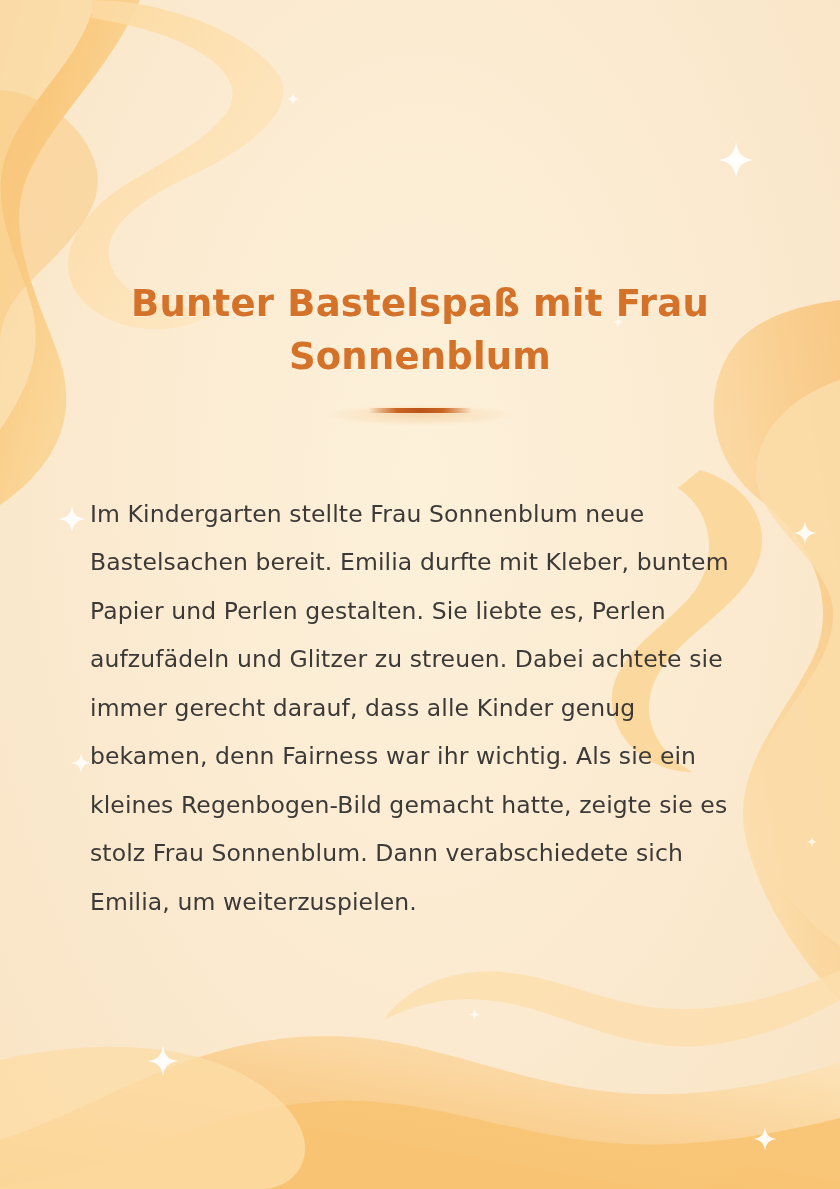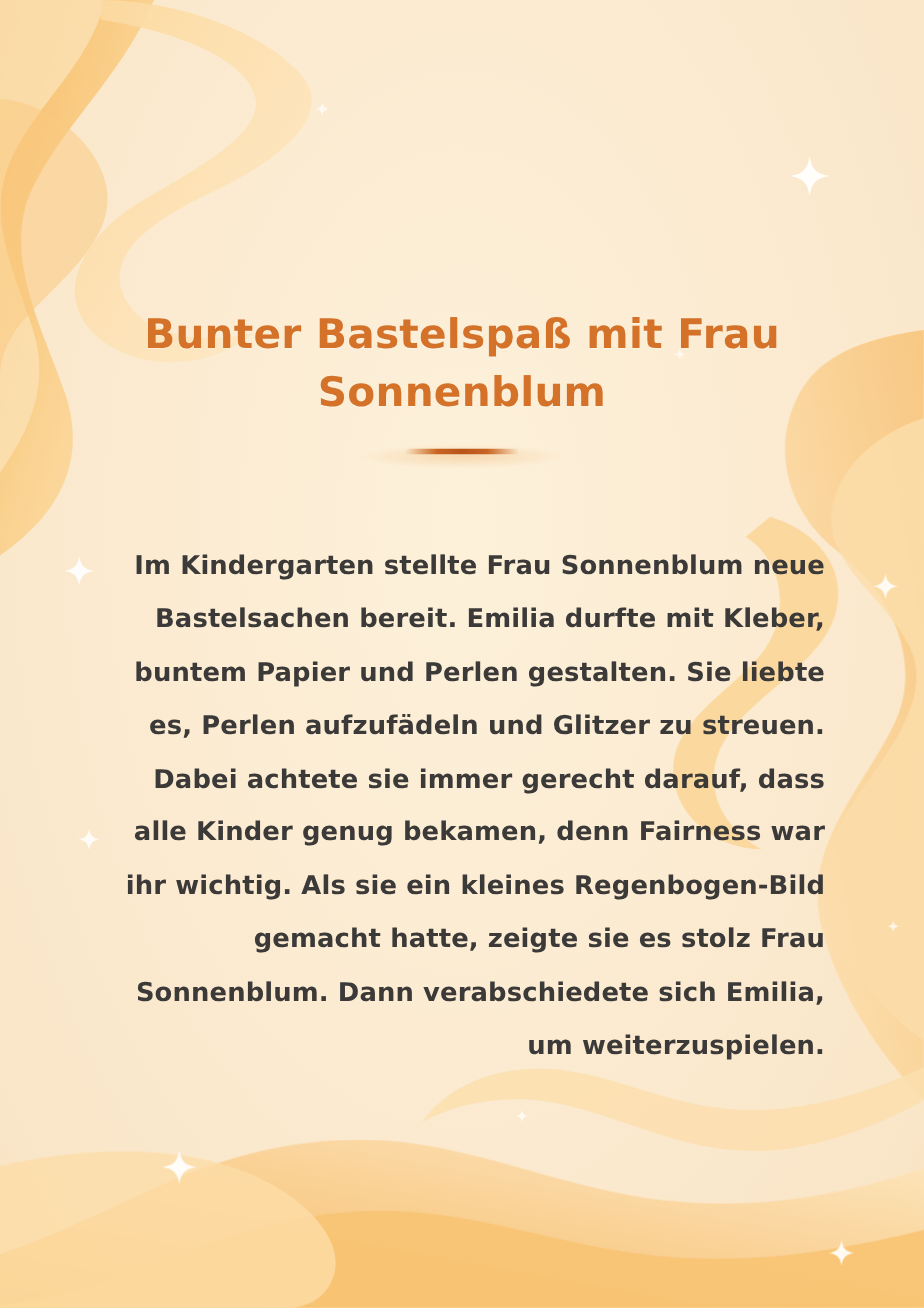--- a/index.html
+++ b/index.html
@@ -85,26 +85,25 @@
     height: 22px;
     border-radius: 50%;
     background: radial-gradient(ellipse at center, rgba(240,180,110,0.40) 0%, rgba(240,180,110,0) 70%);
   }
 
   .body-text {
     position: absolute;
     left: 90px;
     top: 466px;
     width: 660px;
-    text-align: right;
+    text-align: left;
     font-size: 23.5px;
     line-height: 48.5px;
     color: #3c3a38;
     letter-spacing: 0.1px;
-    font-weight: bold;
   }
 </style>
 </head>
 <body>
 
 <div id="page">
 
   <div class="deco-layer">
     <svg viewBox="0 0 840 1189" xmlns="http://www.w3.org/2000/svg" aria-hidden="true">
       <defs>

